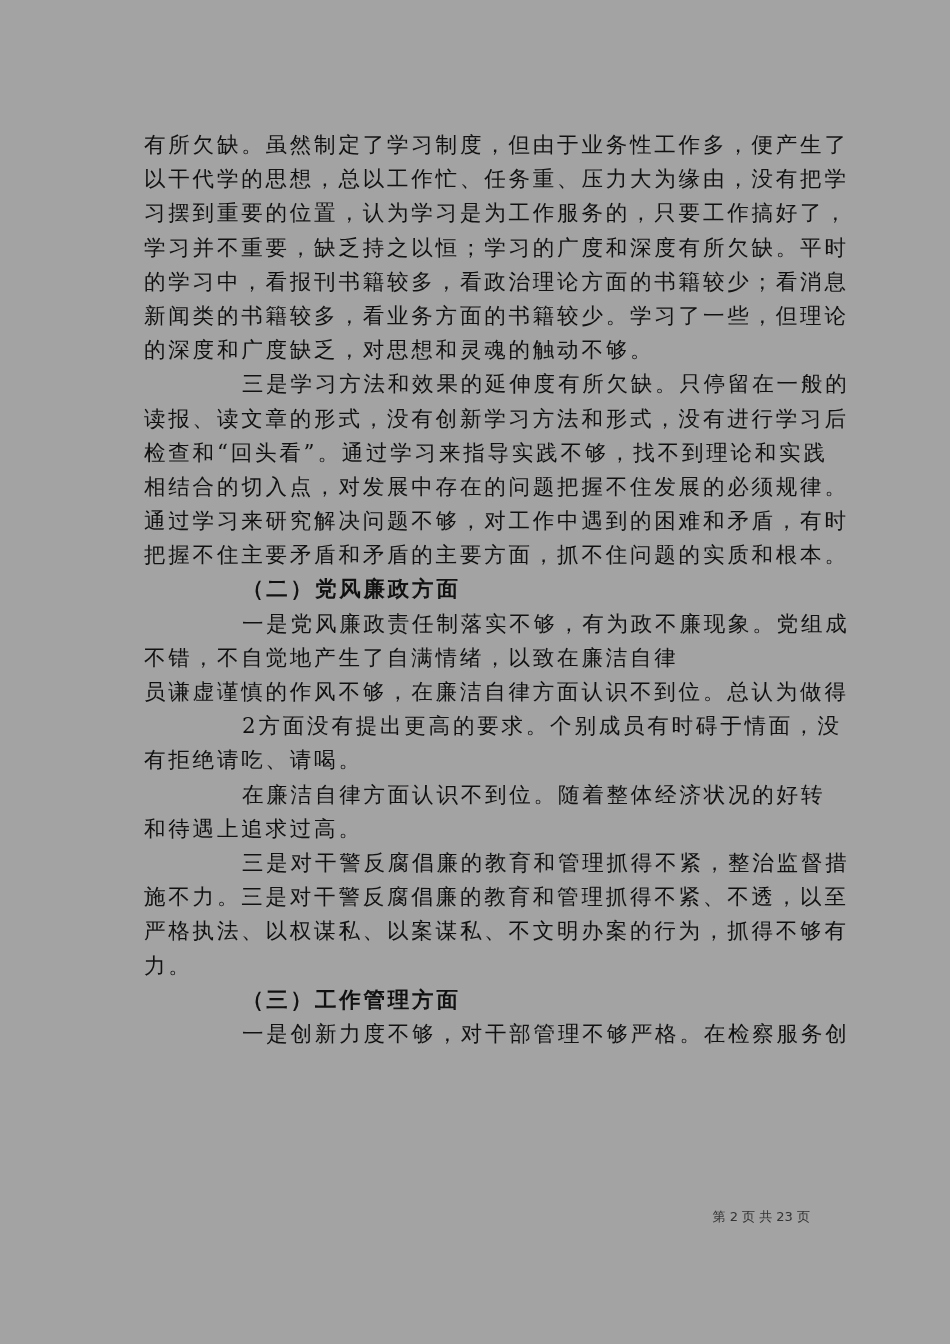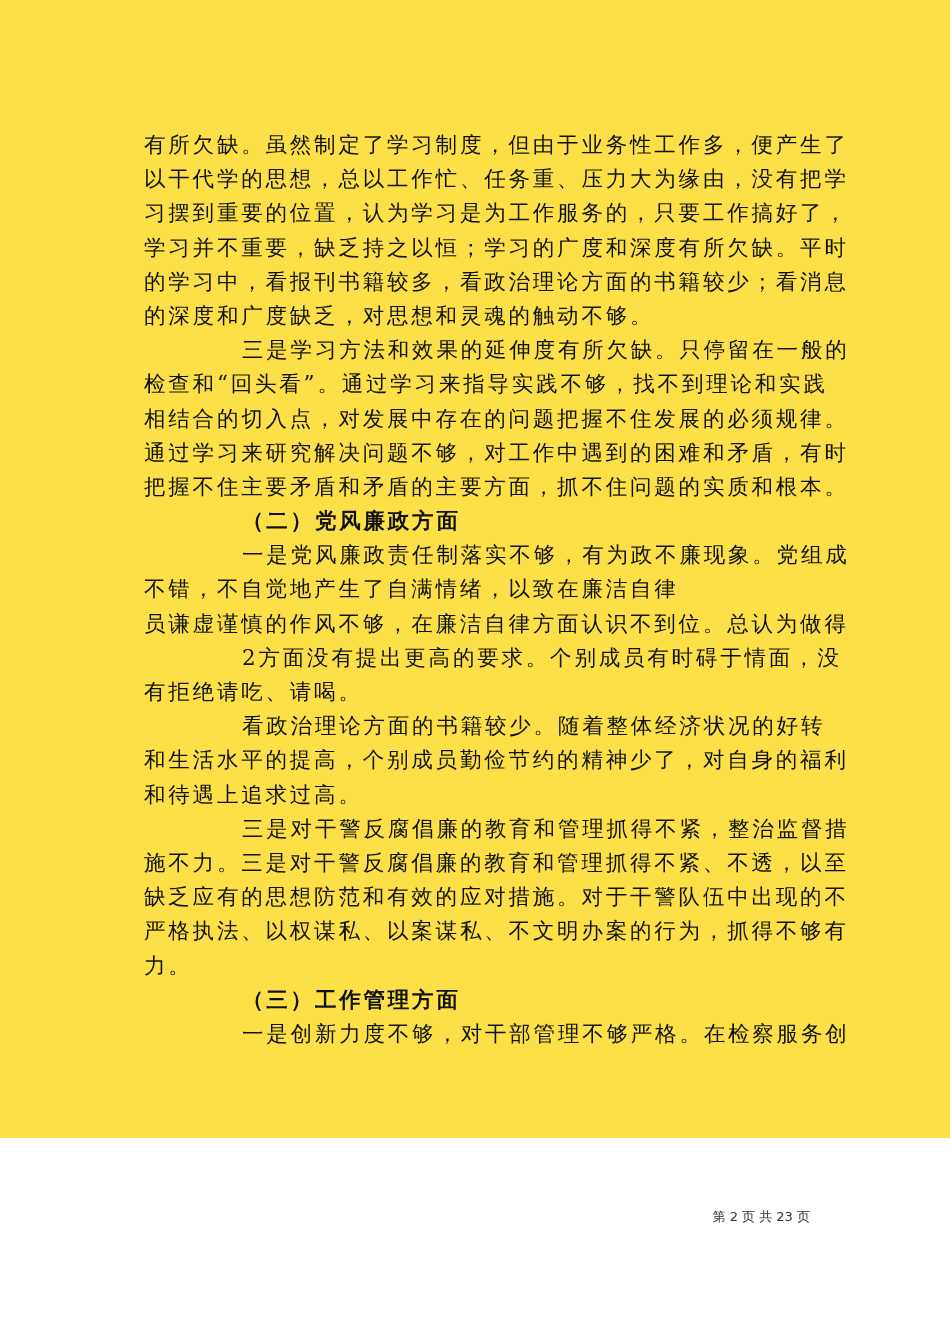--- a/index.html
+++ b/index.html
@@ -12,22 +12,22 @@
     height: 1344px;
     position: relative;
     overflow: hidden;
     font-family: "DejaVu Serif", "Liberation Serif", serif;
     color: #111111;
   }
   .page {
     position: absolute;
     left: 0; top: 0;
     width: 950px;
-    height: 1138px;
-    background: #fde047;
+    height: 1344px;
+    background: #a3a3a3;
   }
   .content {
     position: absolute;
     left: 144px;
     top: 128px;
     width: 662px;
   }
   .line {
     height: 34.2px;
     line-height: 34.2px;
@@ -57,38 +57,38 @@
 </head>
 <body>
 
 <div class="page">
   <div class="content">
     <div class="line">有所欠缺。虽然制定了学习制度，但由于业务性工作多，便产生了</div>
     <div class="line">以干代学的思想，总以工作忙、任务重、压力大为缘由，没有把学</div>
     <div class="line">习摆到重要的位置，认为学习是为工作服务的，只要工作搞好了，</div>
     <div class="line">学习并不重要，缺乏持之以恒；学习的广度和深度有所欠缺。平时</div>
     <div class="line">的学习中，看报刊书籍较多，看政治理论方面的书籍较少；看消息</div>
+    <div class="line">新闻类的书籍较多，看业务方面的书籍较少。学习了一些，但理论</div>
     <div class="line">的深度和广度缺乏，对思想和灵魂的触动不够。</div>
     <div class="line indent">三是学习方法和效果的延伸度有所欠缺。只停留在一般的</div>
+    <div class="line">读报、读文章的形式，没有创新学习方法和形式，没有进行学习后</div>
     <div class="line">检查和“回头看”。通过学习来指导实践不够，找不到理论和实践</div>
     <div class="line">相结合的切入点，对发展中存在的问题把握不住发展的必须规律。</div>
     <div class="line">通过学习来研究解决问题不够，对工作中遇到的困难和矛盾，有时</div>
     <div class="line">把握不住主要矛盾和矛盾的主要方面，抓不住问题的实质和根本。</div>
     <div class="line heading">（二）党风廉政方面</div>
     <div class="line indent">一是党风廉政责任制落实不够，有为政不廉现象。党组成</div>
     <div class="line">不错，不自觉地产生了自满情绪，以致在廉洁自律</div>
     <div class="line">员谦虚谨慎的作风不够，在廉洁自律方面认识不到位。总认为做得</div>
     <div class="line indent">2方面没有提出更高的要求。个别成员有时碍于情面，没</div>
     <div class="line">有拒绝请吃、请喝。</div>
-    <div class="line indent">看政治理论方面的书籍较少。随着整体经济状况的好转</div>
-    <div class="line">和生活水平的提高，个别成员勤俭节约的精神少了，对自身的福利</div>
+    <div class="line indent">在廉洁自律方面认识不到位。随着整体经济状况的好转</div>
     <div class="line">和待遇上追求过高。</div>
     <div class="line indent">三是对干警反腐倡廉的教育和管理抓得不紧，整治监督措</div>
     <div class="line">施不力。三是对干警反腐倡廉的教育和管理抓得不紧、不透，以至</div>
-    <div class="line">缺乏应有的思想防范和有效的应对措施。对于干警队伍中出现的不</div>
     <div class="line">严格执法、以权谋私、以案谋私、不文明办案的行为，抓得不够有</div>
     <div class="line">力。</div>
     <div class="line heading">（三）工作管理方面</div>
     <div class="line indent">一是创新力度不够，对干部管理不够严格。在检察服务创</div>
   </div>
 
   <div class="footer">第 2 页 共 23 页</div>
 </div>
 
 </body></html>

